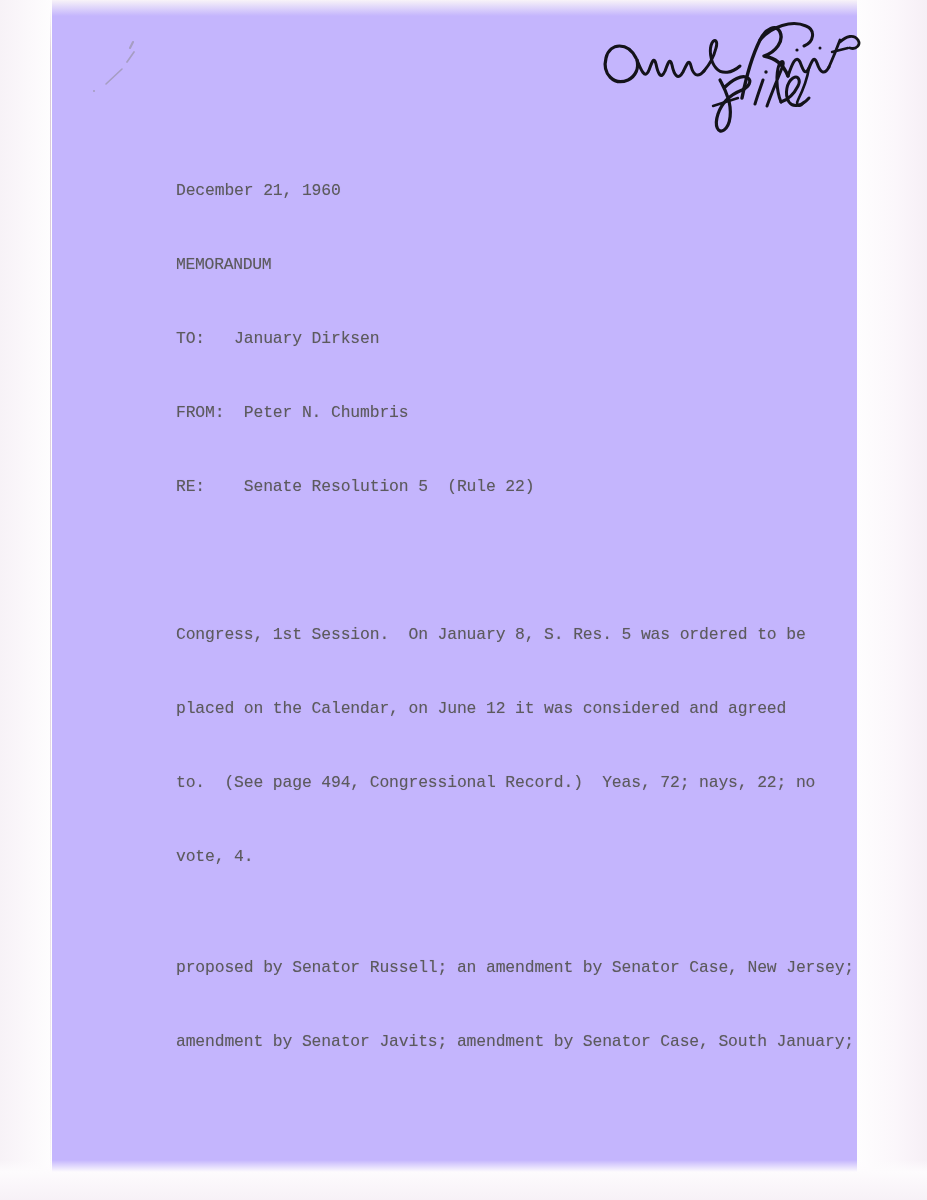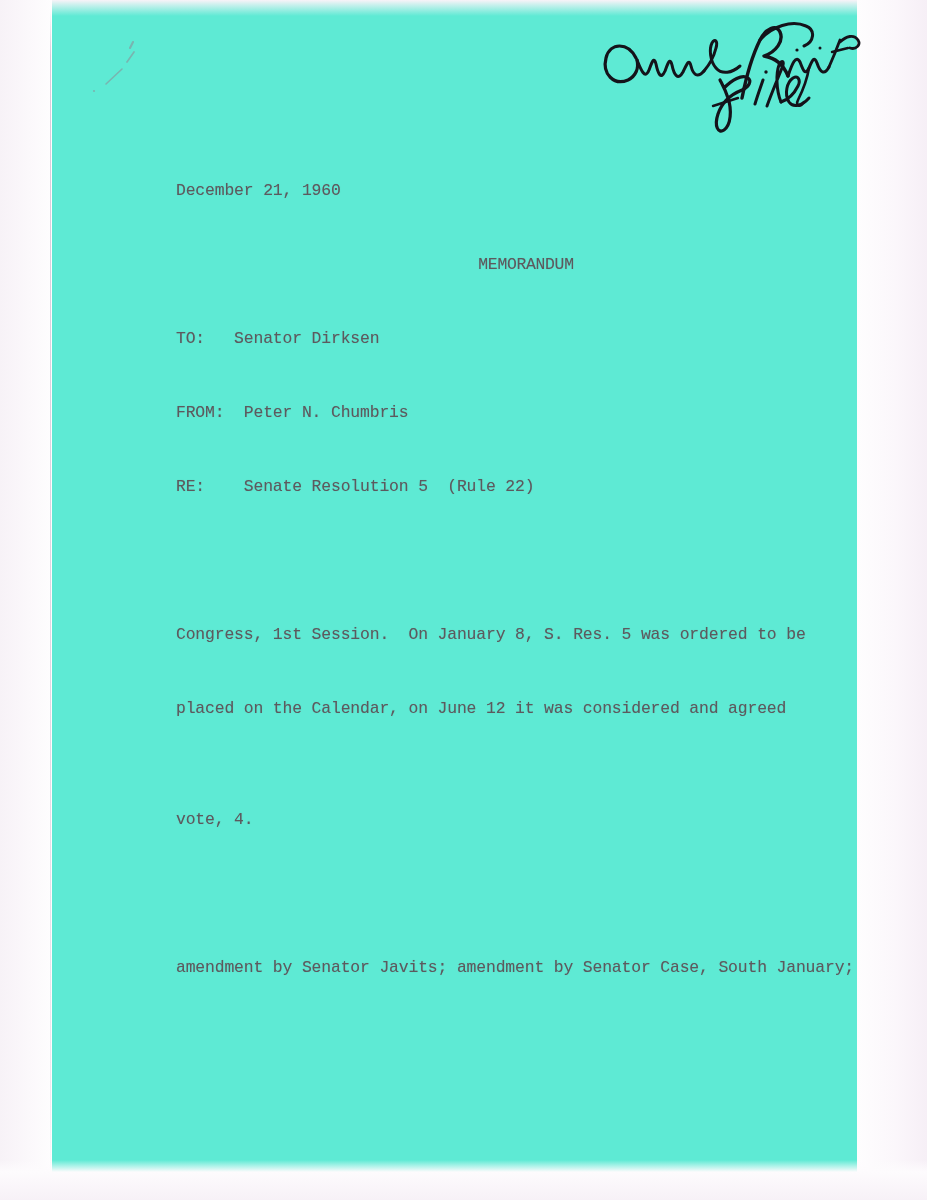--- a/index.html
+++ b/index.html
@@ -5,21 +5,21 @@
   html, body {
     margin: 0;
     padding: 0;
     background: #ffffff;
   }
   .page {
     position: relative;
     width: 927px;
     height: 1200px;
     overflow: hidden;
-    background: #5eead4;
+    background: #c4b5fd;
     font-family: "Liberation Mono", "DejaVu Sans Mono", monospace;
   }
   
   .scan-tint-left {
     position: absolute;
     left: 0; top: 0;
     width: 52px; height: 100%;
     background: linear-gradient(to right, #f7f2f7 0%, #fbf8fb 55%, #fefdfe 100%);
     pointer-events: none;
   }
@@ -88,21 +88,21 @@
   .tline {
     font-size: 16.4px;
     line-height: 37px;
     height: 37px;
     color: #5c5a5e;
     white-space: pre;
     letter-spacing: -0.15px;
     text-shadow: 0 0 0.7px rgba(110,106,112,0.45);
   }
   .tline.blank { color: transparent; }
-  .tline.heading { letter-spacing: -0.3px; text-align: center; }
+  .tline.heading { letter-spacing: -0.3px; }
 </style>
 </head>
 <body>
 
 <div class="page">
 
   <div class="scan-tint-top"></div>
   <div class="scan-tint-left"></div>
   <div class="scan-edge-line"></div>
   <div class="scan-tint-right"></div>
@@ -165,35 +165,37 @@
                  C195 68, 192 80, 197 88 C201 94, 210 92, 217 84" stroke-width="3"></path>
       </g>
     </svg>
   </div>
 
   <div class="typed">
     <div class="tline">December 21, 1960</div>
     <div class="tline blank"></div>
     <div class="tline heading">MEMORANDUM</div>
     <div class="tline blank"></div>
-    <div class="tline">TO:   Senator Dirksen</div>
+    <div class="tline">TO:   January Dirksen</div>
     <div class="tline blank"></div>
     <div class="tline">FROM:  Peter N. Chumbris</div>
     <div class="tline blank"></div>
     <div class="tline">RE:    Senate Resolution 5  (Rule 22)</div>
     <div class="tline blank"></div>
     <div class="tline blank"></div>
     <div class="tline blank"></div>
     <div class="tline">Congress, 1st Session.  On January 8, S. Res. 5 was ordered to be</div>
     <div class="tline blank"></div>
     <div class="tline">placed on the Calendar, on June 12 it was considered and agreed</div>
     <div class="tline blank"></div>
+    <div class="tline">to.  (See page 494, Congressional Record.)  Yeas, 72; nays, 22; no</div>
     <div class="tline blank"></div>
     <div class="tline">vote, 4.</div>
     <div class="tline blank"></div>
     <div class="tline blank"></div>
+    <div class="tline">proposed by Senator Russell; an amendment by Senator Case, New Jersey;</div>
     <div class="tline blank"></div>
     <div class="tline">amendment by Senator Javits; amendment by Senator Case, South January;</div>
     <div class="tline blank"></div>
 
   </div>
 
 </div>
 
 </body></html>

